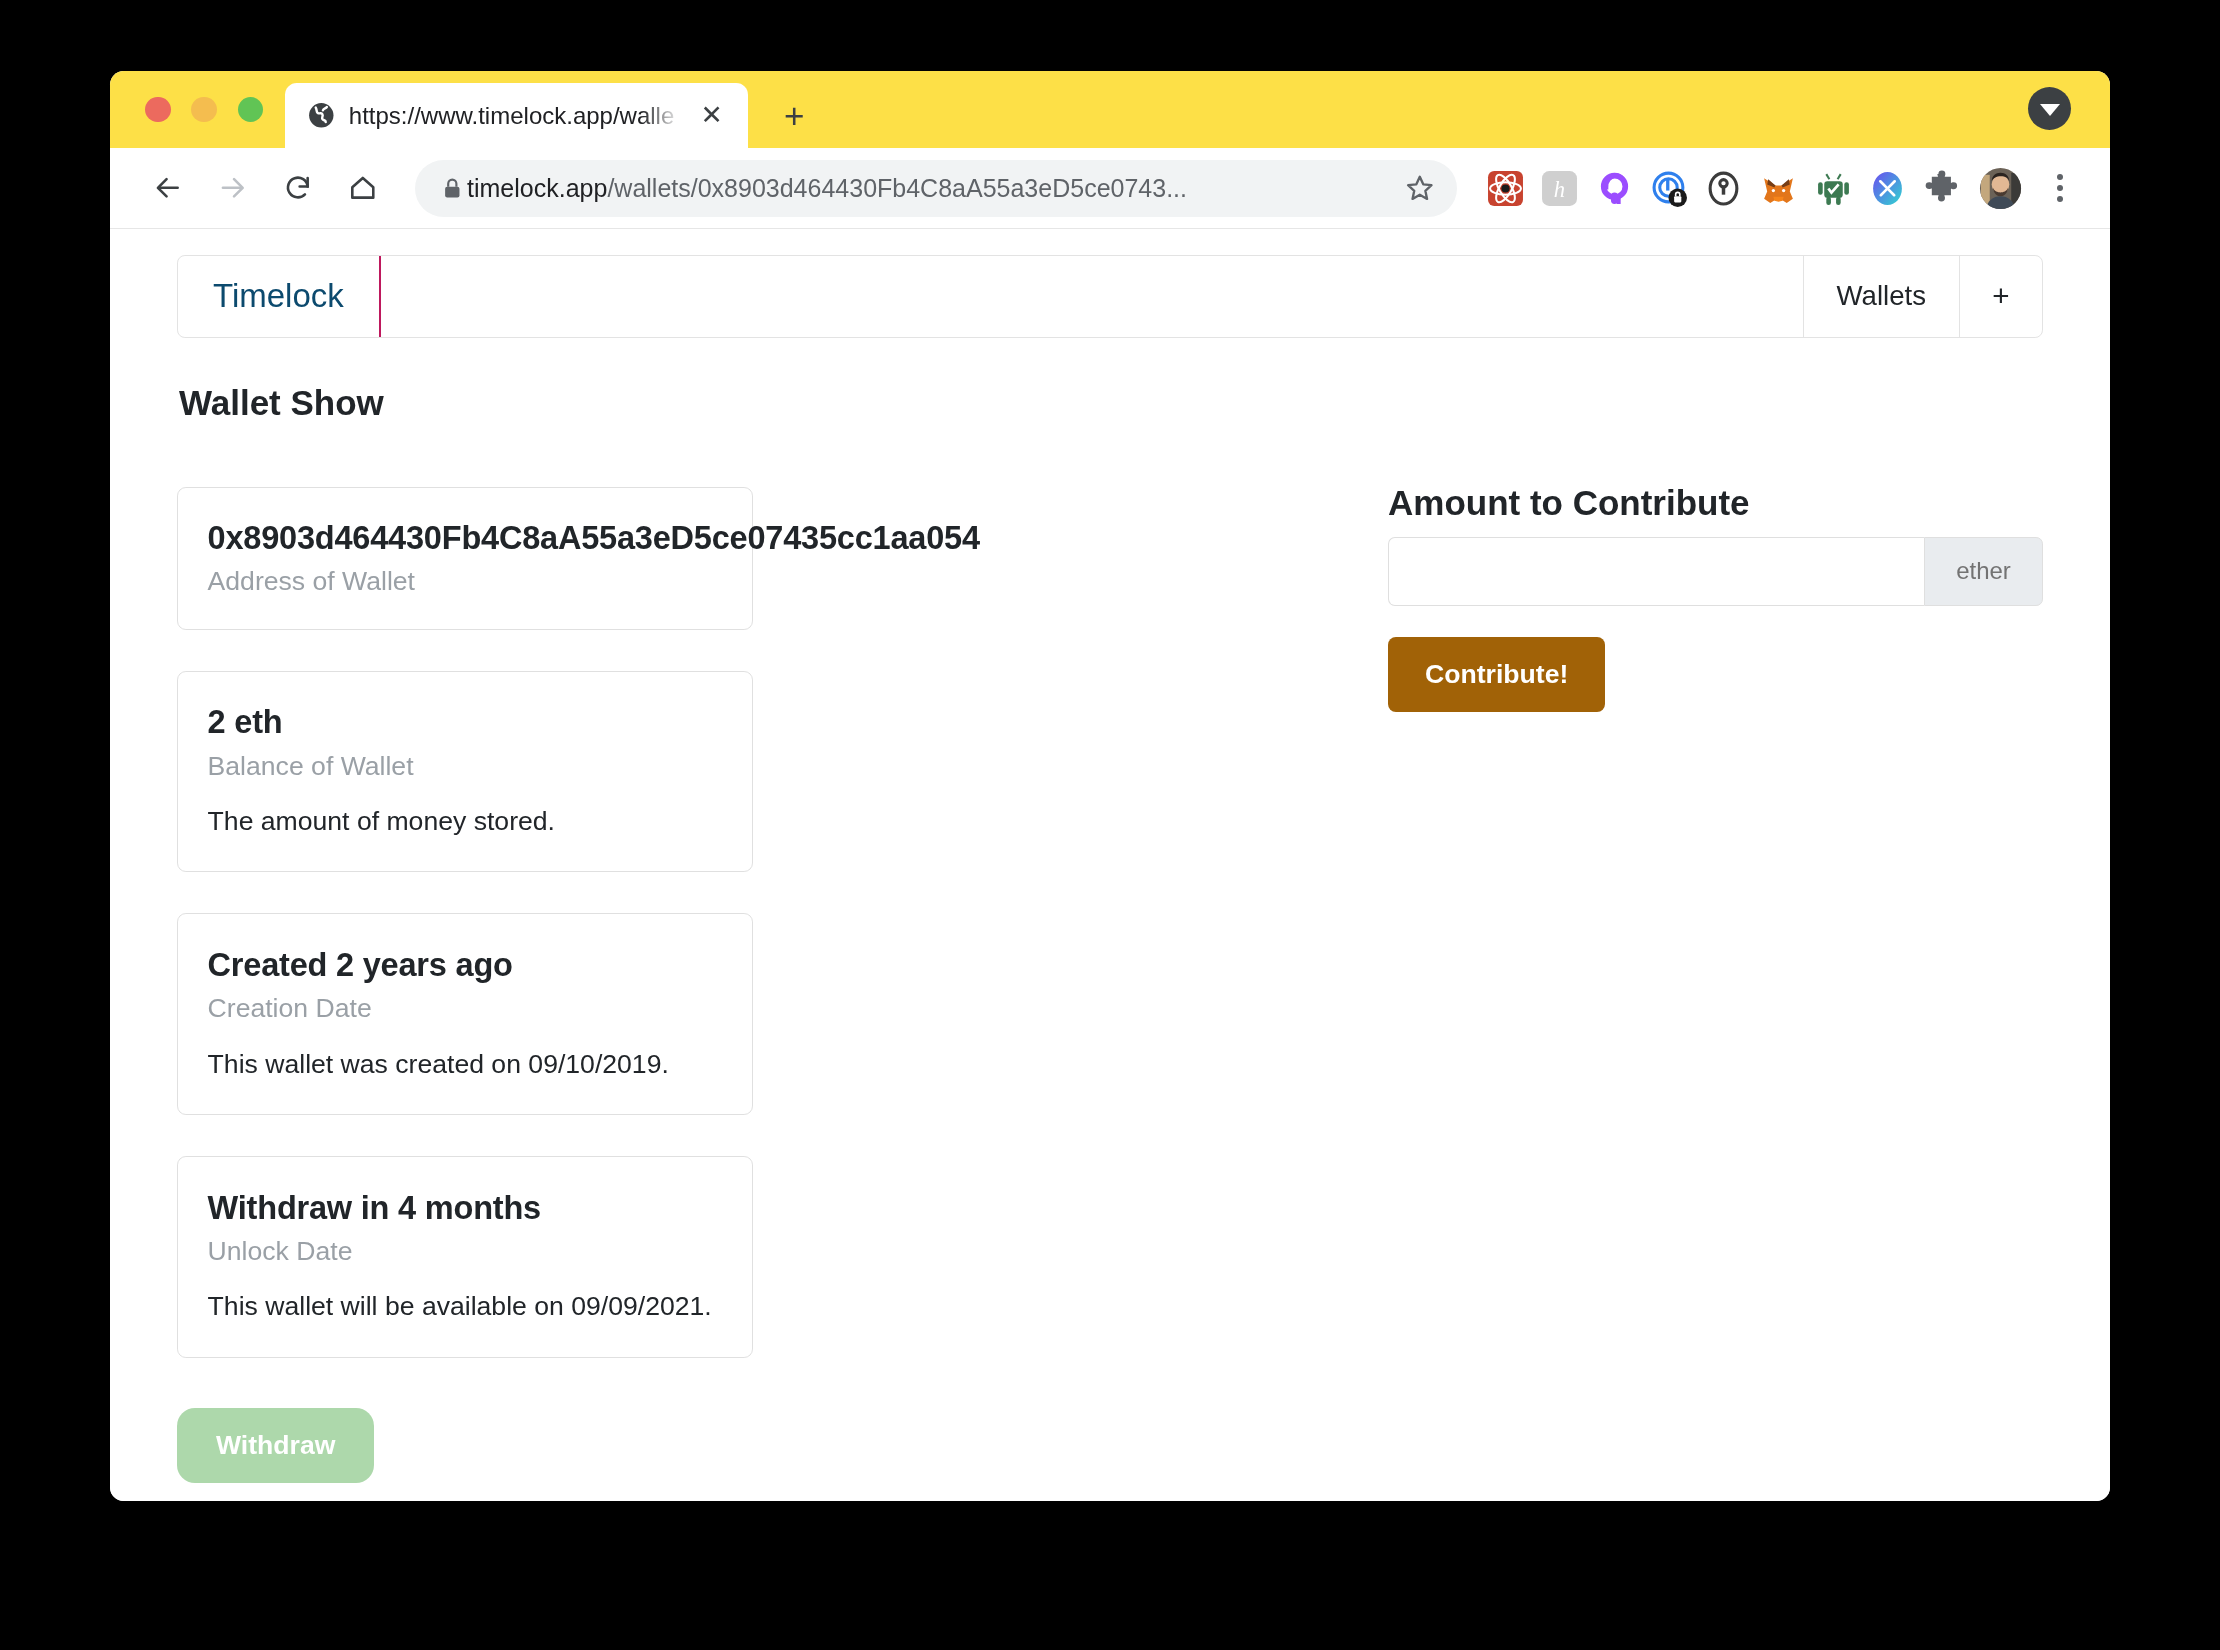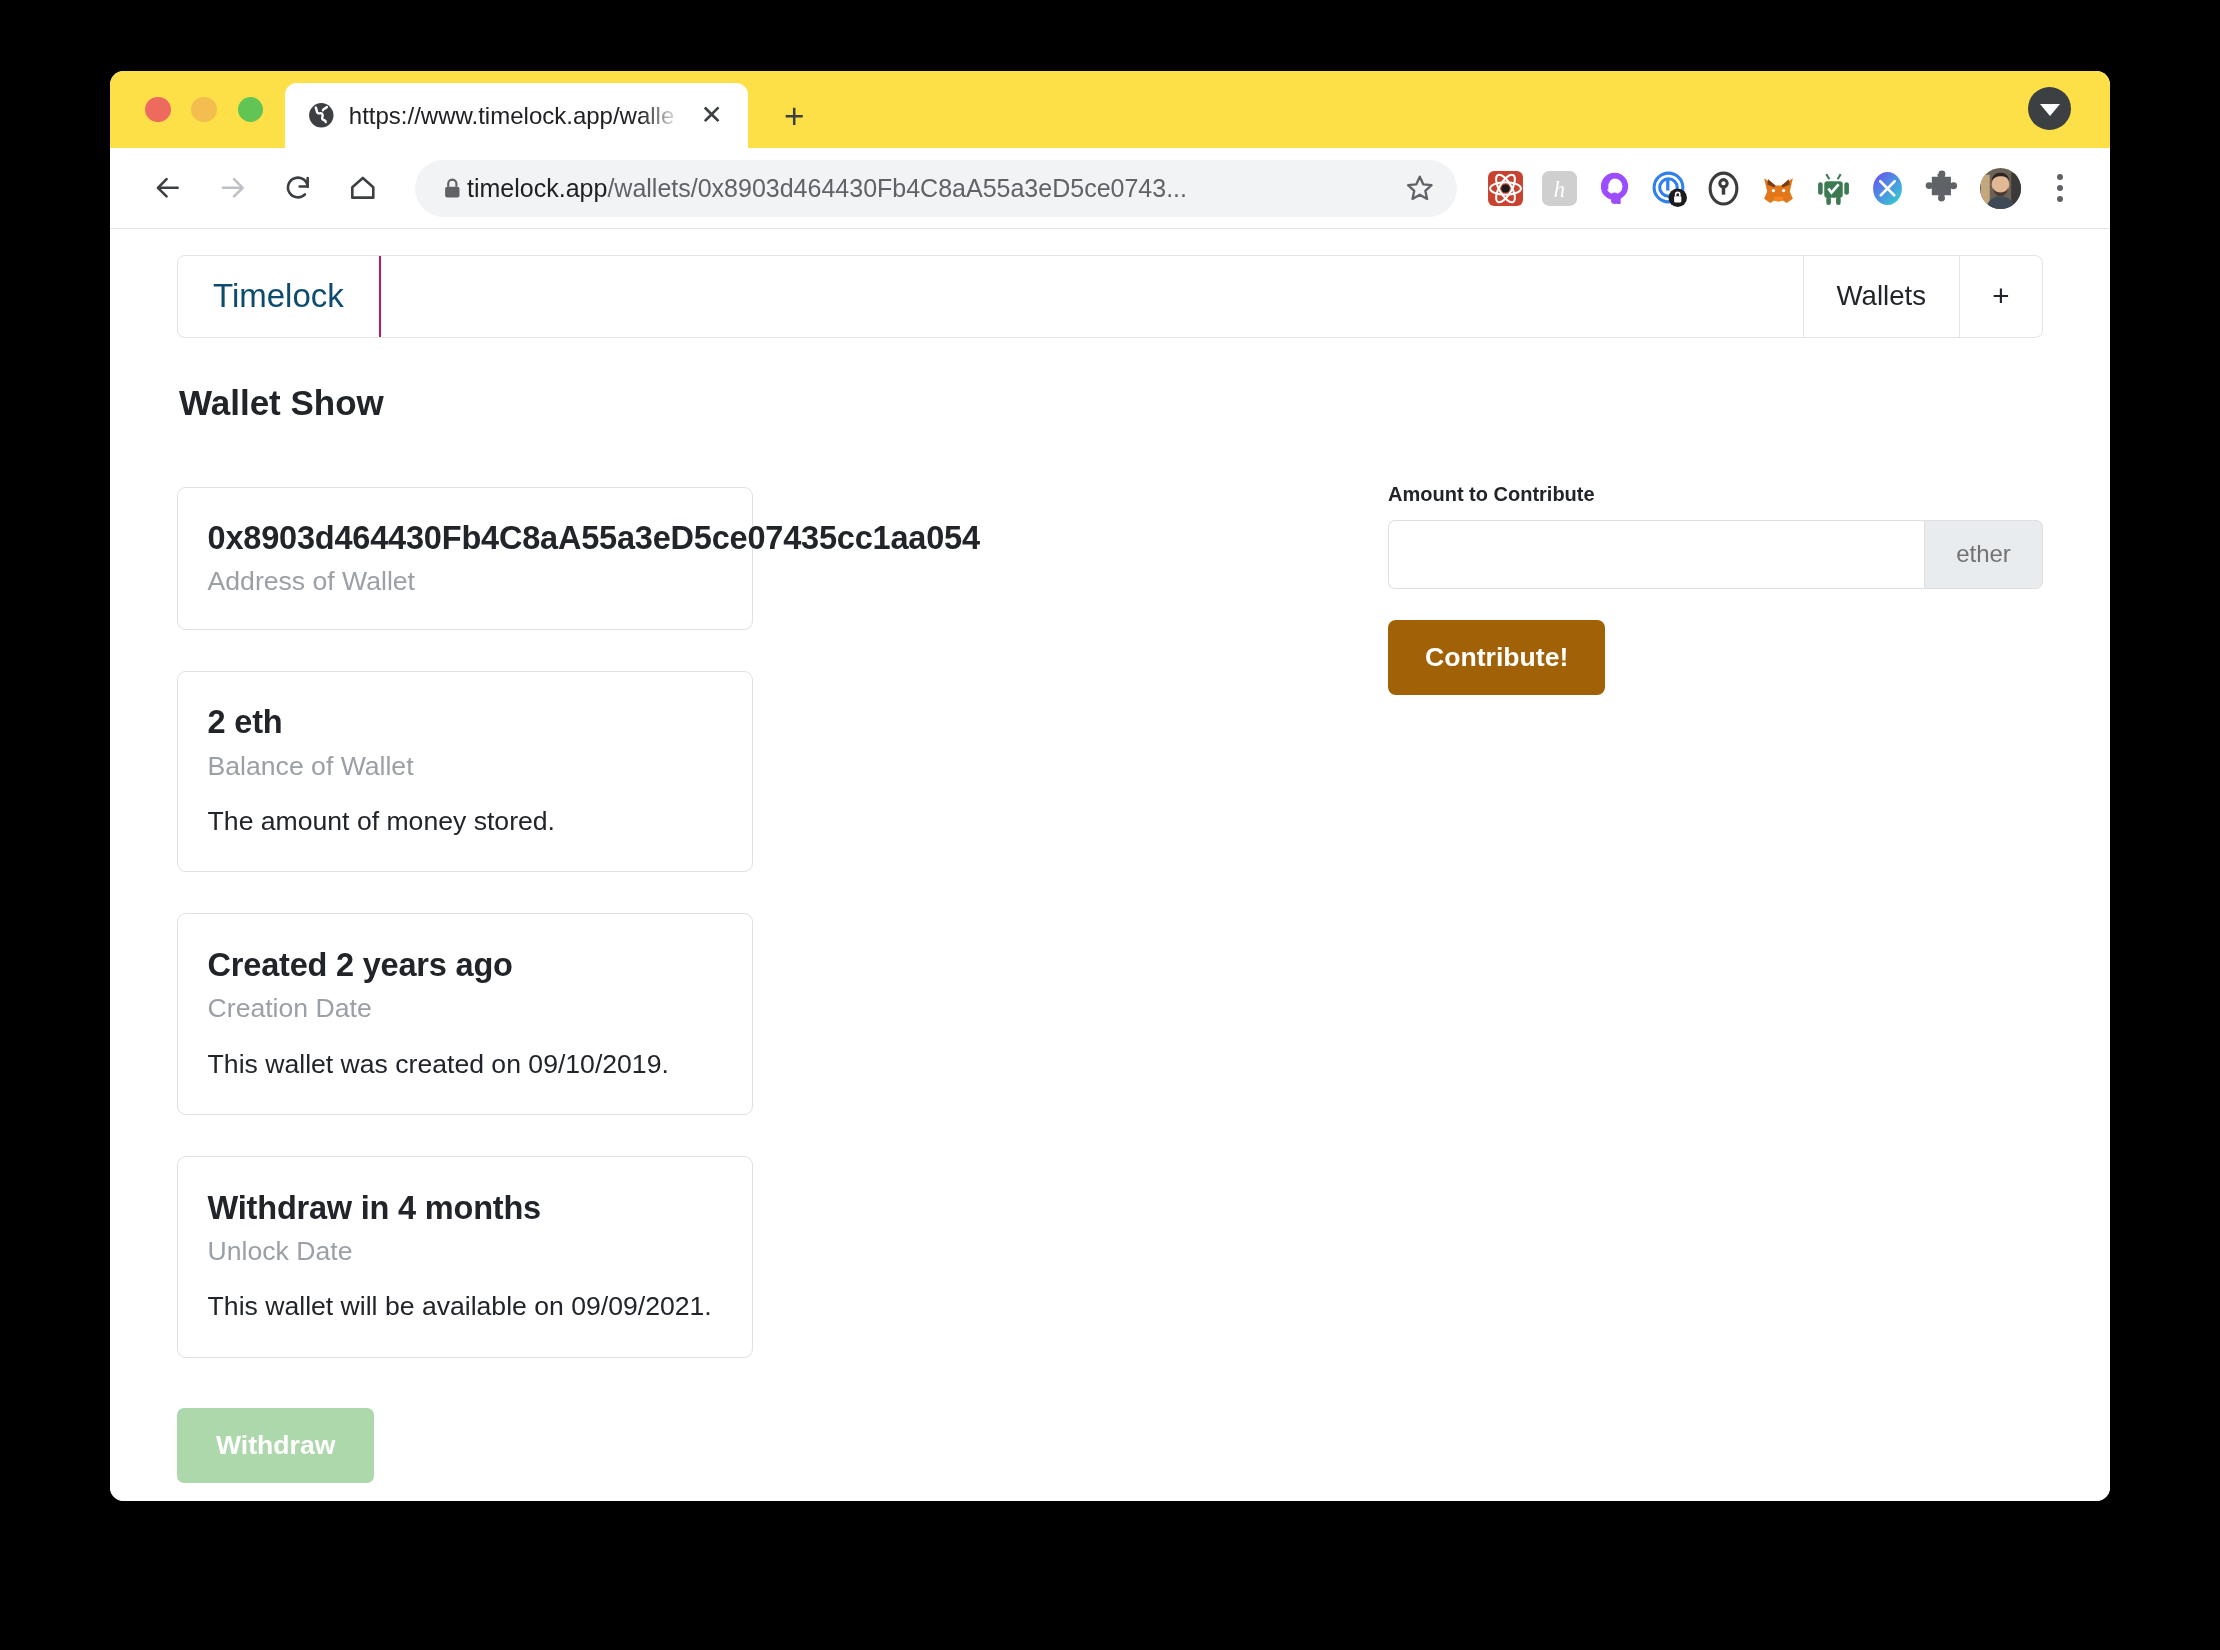--- a/index.html
+++ b/index.html
@@ -193,28 +193,28 @@
   }
   .card-text {
     font-size: 26.6px; color: #212529;
     margin-top: 21.7px; line-height: 1.38;
   }
 
   .btn-withdraw {
     display: inline-block;
     background: #add8ab;
     color: #ffffff;
-    border: none; border-radius: 7px;
+    border: none; border-radius: 18px;
     font-size: 26.6px; font-weight: bold;
     padding: 21.7px 39px;
     margin-top: 9.9px;
   }
 
   .field-label {
-    font-size: 20px; font-weight: bold; color: #212529;
+    font-size: 35px; font-weight: bold; color: #212529;
     margin-bottom: 13.8px;
   }
   .input-group { display: flex; align-items: stretch; height: 69px; }
   .input-group input {
     flex: 1 1 auto;
     border: 1px solid #dfdfdf;
     border-right: none;
     border-radius: 6.9px 0 0 6.9px;
     font-size: 25.6px;
     padding: 0 17.7px;

